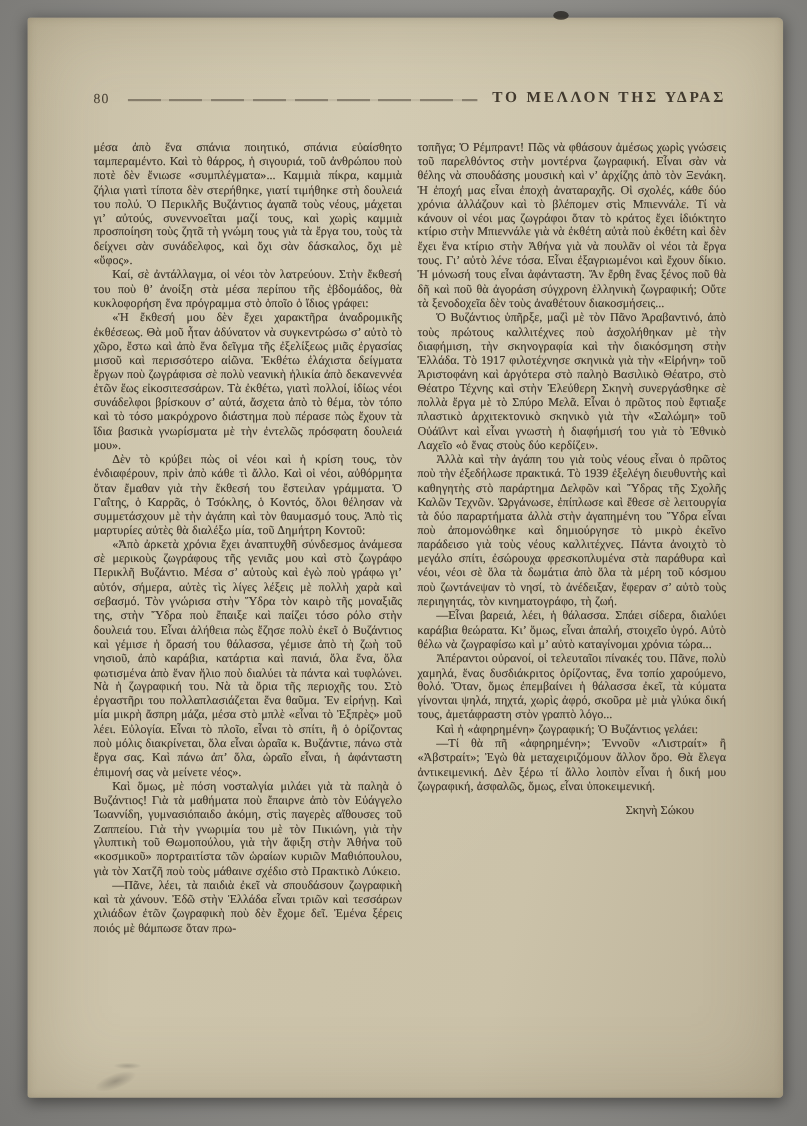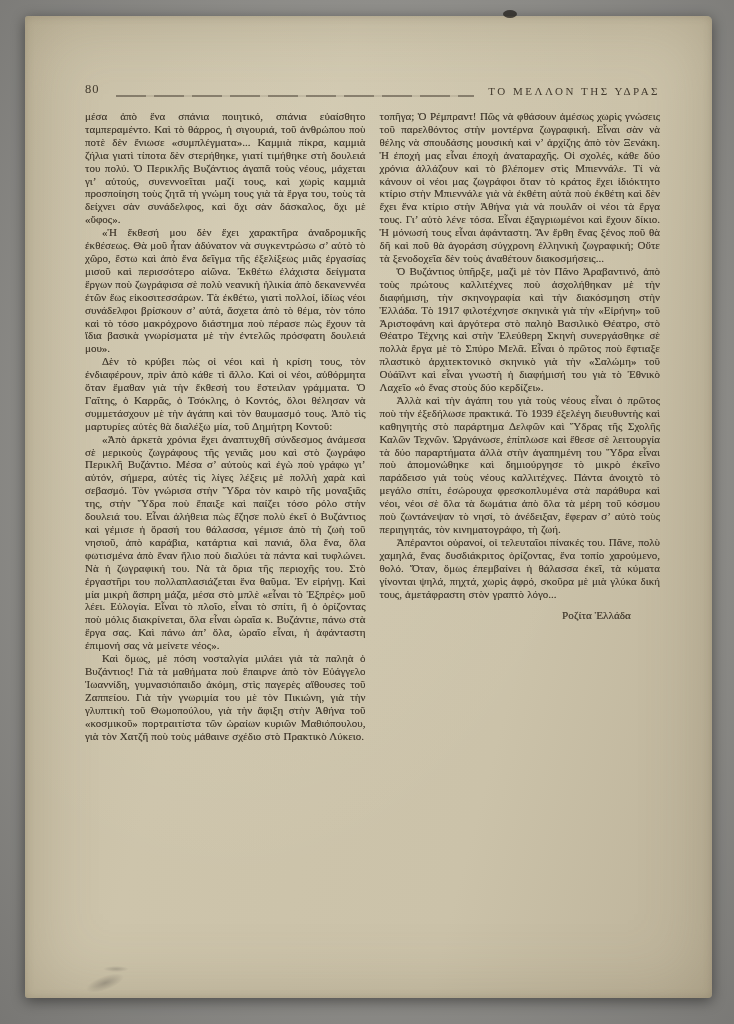--- a/index.html
+++ b/index.html
@@ -25,35 +25,35 @@
     color:var(--ink);
   }
   .smudge-a{position:absolute;left:60px;bottom:8px;width:40px;height:14px;
     background:radial-gradient(ellipse,rgba(80,75,70,.35),rgba(0,0,0,0) 70%);
     transform:rotate(-20deg);}
   .smudge-b{position:absolute;left:78px;bottom:26px;width:26px;height:6px;
     background:radial-gradient(ellipse,rgba(90,85,78,.30),rgba(0,0,0,0) 70%);}
   .speck{position:absolute;top:-6px;left:478px;width:14px;height:8px;background:rgba(40,38,34,.8);border-radius:50%;}
 
   .page-header{
-    display:flex;align-items:flex-end;
+    display:flex;align-items:center;
     margin:66px 52px 0 60px;
   }
   .page-number{font-size:12.5px;letter-spacing:1px;}
   .header-rule{
     flex:1;height:2px;margin:2px 14px 0 16px;
     background:repeating-linear-gradient(90deg,
       rgba(75,66,54,.55) 0px 30px,
       rgba(75,66,54,.12) 30px 38px);
   }
-  .journal-title{font-size:11px;font-weight:normal;letter-spacing:2.5px;white-space:nowrap;}
+  .journal-title{font-size:14px;font-weight:bold;letter-spacing:2.5px;white-space:nowrap;}
 
   .columns{
     display:flex;gap:14px;
-    margin:13px 52px 0 60px;
+    margin:30px 52px 0 60px;
     height:858px;overflow:hidden;
   }
   .col{flex:1;min-width:0;}
   .para{
     margin:0;
     font-size:11px;line-height:12.9px;
     text-align:justify;
     text-indent:1.55em;
     text-shadow:0 0 .5px rgba(62,52,40,.55);
     word-spacing:.4px;
@@ -73,31 +73,36 @@
 
   <header class="page-header">
     <span class="page-number">80</span>
     <span class="header-rule"></span>
     <span class="journal-title">ΤΟ ΜΕΛΛΟΝ ΤΗΣ ΥΔΡΑΣ</span>
   </header>
 
   <div class="columns">
     <div class="col">
         <p class="para continued">μέσα ἀπὸ ἕνα σπάνια ποιητικό, σπάνια εὐαίσθητο ταμπεραμέντο. Καὶ τὸ θάρρος, ἡ σιγουριά, τοῦ ἀνθρώπου ποὺ ποτὲ δὲν ἔνιωσε «συμπλέγματα»... Καμμιὰ πίκρα, καμμιὰ ζήλια γιατὶ τίποτα δὲν στερήθηκε, γιατί τιμήθηκε στὴ δουλειά του πολύ. Ὁ Περικλῆς Βυζάντιος ἀγαπᾶ τοὺς νέους, μάχεται γι’ αὐτούς, συνεννοεῖται μαζί τους, καὶ χωρὶς καμμιὰ προσποίηση τοὺς ζητᾶ τὴ γνώμη τους γιὰ τὰ ἔργα του, τοὺς τὰ δείχνει σὰν συνάδελφος, καὶ ὄχι σὰν δάσκαλος, ὄχι μὲ «ὕφος».</p>
+        <p class="para">Καί, σὲ ἀντάλλαγμα, οἱ νέοι τὸν λατρεύουν. Στὴν ἔκθεσή του ποὺ θ’ ἀνοίξη στὰ μέσα περίπου τῆς ἑβδομάδος, θὰ κυκλοφορήση ἕνα πρόγραμμα στὸ ὁποῖο ὁ ἴδιος γράφει:</p>
         <p class="para">«Ἡ ἔκθεσή μου δὲν ἔχει χαρακτῆρα ἀναδρομικῆς ἐκθέσεως. Θὰ μοῦ ἦταν ἀδύνατον νὰ συγκεντρώσω σ’ αὐτὸ τὸ χῶρο, ἔστω καὶ ἀπὸ ἕνα δεῖγμα τῆς ἐξελίξεως μιᾶς ἐργασίας μισοῦ καὶ περισσότερο αἰῶνα. Ἐκθέτω ἐλάχιστα δείγματα ἔργων ποὺ ζωγράφισα σὲ πολὺ νεανικὴ ἡλικία ἀπὸ δεκανεννέα ἐτῶν ἕως εἰκοσιτεσσάρων. Τὰ ἐκθέτω, γιατὶ πολλοί, ἰδίως νέοι συνάδελφοι βρίσκουν σ’ αὐτά, ἄσχετα ἀπὸ τὸ θέμα, τὸν τόπο καὶ τὸ τόσο μακρόχρονο διάστημα ποὺ πέρασε πὼς ἔχουν τὰ ἴδια βασικὰ γνωρίσματα μὲ τὴν ἐντελῶς πρόσφατη δουλειά μου».</p>
         <p class="para">Δὲν τὸ κρύβει πὼς οἱ νέοι καὶ ἡ κρίση τους, τὸν ἐνδιαφέρουν, πρὶν ἀπὸ κάθε τὶ ἄλλο. Καὶ οἱ νέοι, αὐθόρμητα ὅταν ἔμαθαν γιὰ τὴν ἔκθεσή του ἔστειλαν γράμματα. Ὁ Γαΐτης, ὁ Καρρᾶς, ὁ Τσόκλης, ὁ Κοντός, ὅλοι θέλησαν νὰ συμμετάσχουν μὲ τὴν ἀγάπη καὶ τὸν θαυμασμό τους. Ἀπὸ τὶς μαρτυρίες αὐτὲς θὰ διαλέξω μία, τοῦ Δημήτρη Κοντοῦ:</p>
         <p class="para">«Ἀπὸ ἀρκετὰ χρόνια ἔχει ἀναπτυχθῆ σύνδεσμος ἀνάμεσα σὲ μερικοὺς ζωγράφους τῆς γενιᾶς μου καὶ στὸ ζωγράφο Περικλῆ Βυζάντιο. Μέσα σ’ αὐτοὺς καὶ ἐγὼ ποὺ γράφω γι’ αὐτόν, σήμερα, αὐτὲς τὶς λίγες λέξεις μὲ πολλὴ χαρὰ καὶ σεβασμό. Τὸν γνώρισα στὴν Ὕδρα τὸν καιρὸ τῆς μοναξιᾶς της, στὴν Ὕδρα ποὺ ἔπαιξε καὶ παίζει τόσο ρόλο στὴν δουλειά του. Εἶναι ἀλήθεια πὼς ἔζησε πολὺ ἐκεῖ ὁ Βυζάντιος καὶ γέμισε ἡ ὅρασή του θάλασσα, γέμισε ἀπὸ τὴ ζωὴ τοῦ νησιοῦ, ἀπὸ καράβια, κατάρτια καὶ πανιά, ὅλα ἕνα, ὅλα φωτισμένα ἀπὸ ἕναν ἥλιο ποὺ διαλύει τὰ πάντα καὶ τυφλώνει. Νὰ ἡ ζωγραφική του. Νὰ τὰ ὅρια τῆς περιοχῆς του. Στὸ ἐργαστῆρι του πολλαπλασιάζεται ἕνα θαῦμα. Ἐν εἰρήνῃ. Καὶ μία μικρὴ ἄσπρη μάζα, μέσα στὸ μπλὲ «εἶναι τὸ Ἐξπρὲς» μοῦ λέει. Εὐλογία. Εἶναι τὸ πλοῖο, εἶναι τὸ σπίτι, ἢ ὁ ὁρίζοντας ποὺ μόλις διακρίνεται, ὅλα εἶναι ὡραῖα κ. Βυζάντιε, πάνω στὰ ἔργα σας. Καὶ πάνω ἀπ’ ὅλα, ὡραῖο εἶναι, ἡ ἀφάνταστη ἐπιμονή σας νὰ μείνετε νέος».</p>
         <p class="para">Καὶ ὅμως, μὲ πόση νοσταλγία μιλάει γιὰ τὰ παληὰ ὁ Βυζάντιος! Γιὰ τὰ μαθήματα ποὺ ἔπαιρνε ἀπὸ τὸν Εὐάγγελο Ἰωαννίδη, γυμνασιόπαιδο ἀκόμη, στὶς παγερὲς αἴθουσες τοῦ Ζαππείου. Γιὰ τὴν γνωριμία του μὲ τὸν Πικιώνη, γιὰ τὴν γλυπτικὴ τοῦ Θωμοπούλου, γιὰ τὴν ἄφιξη στὴν Ἀθήνα τοῦ «κοσμικοῦ» πορτραιτίστα τῶν ὡραίων κυριῶν Μαθιόπουλου, γιὰ τὸν Χατζῆ ποὺ τοὺς μάθαινε σχέδιο στὸ Πρακτικὸ Λύκειο.</p>
+        <p class="para">—Πᾶνε, λέει, τὰ παιδιὰ ἐκεῖ νὰ σπουδάσουν ζωγραφικὴ καὶ τὰ χάνουν. Ἐδῶ στὴν Ἑλλάδα εἶναι τριῶν καὶ τεσσάρων χιλιάδων ἐτῶν ζωγραφικὴ ποὺ δὲν ἔχομε δεῖ. Ἐμένα ξέρεις ποιός μὲ θάμπωσε ὅταν πρω-</p>
       </div>
     <div class="col">
       <div>
           <p class="para continued">τοπῆγα; Ὁ Ρέμπραντ! Πῶς νὰ φθάσουν ἀμέσως χωρὶς γνώσεις τοῦ παρελθόντος στὴν μοντέρνα ζωγραφική. Εἶναι σὰν νὰ θέλης νὰ σπουδάσης μουσικὴ καὶ ν’ ἀρχίζης ἀπὸ τὸν Ξενάκη. Ἡ ἐποχή μας εἶναι ἐποχὴ ἀναταραχῆς. Οἱ σχολές, κάθε δύο χρόνια ἀλλάζουν καὶ τὸ βλέπομεν στὶς Μπιεννάλε. Τί νὰ κάνουν οἱ νέοι μας ζωγράφοι ὅταν τὸ κράτος ἔχει ἰδιόκτητο κτίριο στὴν Μπιεννάλε γιὰ νὰ ἐκθέτη αὐτὰ ποὺ ἐκθέτη καὶ δὲν ἔχει ἕνα κτίριο στὴν Ἀθήνα γιὰ νὰ πουλᾶν οἱ νέοι τὰ ἔργα τους. Γι’ αὐτὸ λένε τόσα. Εἶναι ἐξαγριωμένοι καὶ ἔχουν δίκιο. Ἡ μόνωσή τους εἶναι ἀφάνταστη. Ἄν ἔρθη ἕνας ξένος ποῦ θὰ δῆ καὶ ποῦ θὰ ἀγοράση σύγχρονη ἑλληνικὴ ζωγραφική; Οὔτε τὰ ξενοδοχεῖα δὲν τοὺς ἀναθέτουν διακοσμήσεις...</p>
           <p class="para">Ὁ Βυζάντιος ὑπῆρξε, μαζὶ μὲ τὸν Πᾶνο Ἀραβαντινό, ἀπὸ τοὺς πρώτους καλλιτέχνες ποὺ ἀσχολήθηκαν μὲ τὴν διαφήμιση, τὴν σκηνογραφία καὶ τὴν διακόσμηση στὴν Ἑλλάδα. Τὸ 1917 φιλοτέχνησε σκηνικὰ γιὰ τὴν «Εἰρήνη» τοῦ Ἀριστοφάνη καὶ ἀργότερα στὸ παληὸ Βασιλικὸ Θέατρο, στὸ Θέατρο Τέχνης καὶ στὴν Ἐλεύθερη Σκηνὴ συνεργάσθηκε σὲ πολλὰ ἔργα μὲ τὸ Σπύρο Μελᾶ. Εἶναι ὁ πρῶτος ποὺ ἔφτιαξε πλαστικὸ ἀρχιτεκτονικὸ σκηνικὸ γιὰ τὴν «Σαλώμη» τοῦ Οὐάϊλντ καὶ εἶναι γνωστὴ ἡ διαφήμισή του γιὰ τὸ Ἐθνικὸ Λαχεῖο «ὁ ἕνας στοὺς δύο κερδίζει».</p>
           <p class="para">Ἀλλὰ καὶ τὴν ἀγάπη του γιὰ τοὺς νέους εἶναι ὁ πρῶτος ποὺ τὴν ἐξεδήλωσε πρακτικά. Τὸ 1939 ἐξελέγη διευθυντὴς καὶ καθηγητὴς στὸ παράρτημα Δελφῶν καὶ Ὕδρας τῆς Σχολῆς Καλῶν Τεχνῶν. Ὠργάνωσε, ἐπίπλωσε καὶ ἔθεσε σὲ λειτουργία τὰ δύο παραρτήματα ἀλλὰ στὴν ἀγαπημένη του Ὕδρα εἶναι ποὺ ἀπομονώθηκε καὶ δημιούργησε τὸ μικρὸ ἐκεῖνο παράδεισο γιὰ τοὺς νέους καλλιτέχνες. Πάντα ἀνοιχτὸ τὸ μεγάλο σπίτι, ἐσώρουχα φρεσκοπλυμένα στὰ παράθυρα καὶ νέοι, νέοι σὲ ὅλα τὰ δωμάτια ἀπὸ ὅλα τὰ μέρη τοῦ κόσμου ποὺ ζωντάνεψαν τὸ νησί, τὸ ἀνέδειξαν, ἔφεραν σ’ αὐτὸ τοὺς περιηγητάς, τὸν κινηματογράφο, τὴ ζωή.</p>
+          <p class="para">—Εἶναι βαρειά, λέει, ἡ θάλασσα. Σπάει σίδερα, διαλύει καράβια θεώρατα. Κι’ ὅμως, εἶναι ἁπαλή, στοιχεῖο ὑγρό. Αὐτὸ θέλω νὰ ζωγραφίσω καὶ μ’ αὐτὸ καταγίνομαι χρόνια τώρα...</p>
           <p class="para">Ἀπέραντοι οὐρανοί, οἱ τελευταῖοι πίνακές του. Πᾶνε, πολὺ χαμηλά, ἕνας δυσδιάκριτος ὁρίζοντας, ἕνα τοπίο χαρούμενο, θολό. Ὅταν, ὅμως ἐπεμβαίνει ἡ θάλασσα ἐκεῖ, τὰ κύματα γίνονται ψηλά, πηχτά, χωρὶς ἀφρό, σκοῦρα μὲ μιὰ γλύκα δική τους, ἀμετάφραστη στὸν γραπτὸ λόγο...</p>
+          <p class="para">Καὶ ἡ «ἀφηρημένη» ζωγραφική; Ὁ Βυζάντιος γελάει:</p>
+          <p class="para">—Τί θὰ πῆ «ἀφηρημένη»; Ἐννοῦν «Λιστραίτ» ἢ «Ἀβστραίτ»; Ἐγὼ θὰ μεταχειριζόμουν ἄλλον ὅρο. Θὰ ἔλεγα ἀντικειμενική. Δὲν ξέρω τί ἄλλο λοιπὸν εἶναι ἡ δική μου ζωγραφική, ἀσφαλῶς, ὅμως, εἶναι ὑποκειμενική.</p>
         </div>
-      <div class="byline">Ροζίτα Ἑλλάδα</div>
+      <div class="byline">Σκηνὴ Σώκου</div>
     </div>
   </div>
 
   <div class="smudge-a"></div>
   <div class="smudge-b"></div>
 </div>
 
 </body></html>

